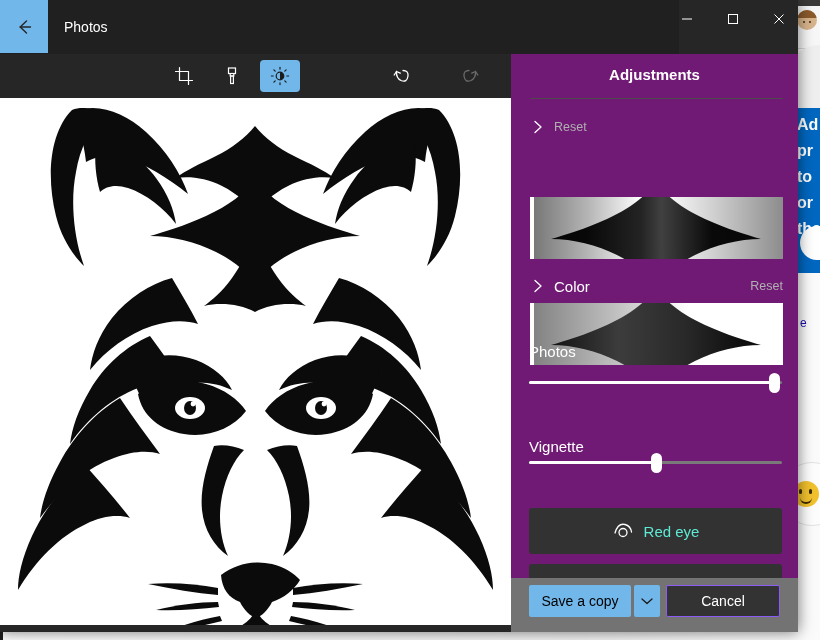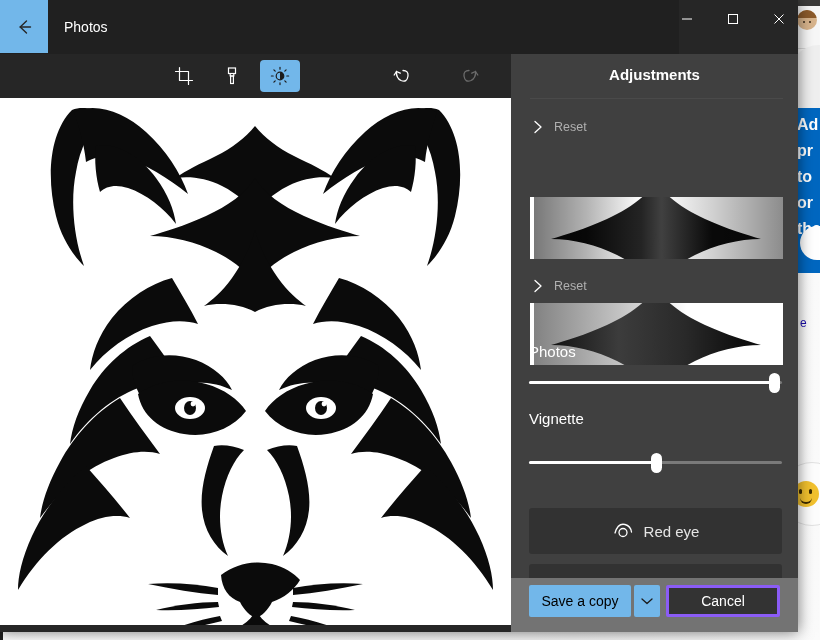--- a/index.html
+++ b/index.html
@@ -212,21 +212,21 @@
     left: 0; top: 625px;
     width: 511px; height: 7px;
     background: #262626;
   }
 
   
   #panel {
     position: absolute;
     left: 511px; top: 54px;
     width: 287px; height: 578px;
-    background: #404040;
+    background: #701a75;
   }
   #panel-title {
     position: absolute;
     left: 0; top: 12px;
     width: 287px;
     text-align: center;
     color: #ffffff;
     font-size: 15px;
     font-weight: bold;
   }
@@ -345,21 +345,21 @@
   #btn-redeye {
     position: absolute;
     left: 529px; top: 508px;
     width: 253px; height: 46px;
     background: #323232;
     border-radius: 3px;
     display: flex;
     align-items: center;
     justify-content: center;
     gap: 10px;
-    color: #e5e5e5;
+    color: #5eead4;
     font-size: 15px;
   }
   #btn-spotfix-peek {
     position: absolute;
     left: 529px; top: 564px;
     width: 253px; height: 14px;
     background: #323232;
     border-radius: 3px 3px 0 0;
     overflow: hidden;
   }
@@ -387,21 +387,21 @@
     width: 26px; height: 32px;
     background: #72b7ea;
     display: flex; align-items: center; justify-content: center;
     border-radius: 2px;
   }
   #btn-cancel {
     position: absolute;
     left: 155px; top: 7px;
     width: 114px; height: 32px;
     background: #333333;
-    border: 3px solid #8b5cf6;
+    border: 1px solid #8b5cf6;
     box-sizing: border-box;
     color: #ffffff;
     font-size: 14px;
     display: flex; align-items: center; justify-content: center;
     border-radius: 2px;
   }
 
   
   #desktop-left {
     position: absolute;
@@ -695,20 +695,21 @@
       <div class="grad-light"></div>
       <div class="thumb-handle" style="left:0px;"></div>
     </div>
 
     <div class="section-header" id="header-color">
       <span class="section-chevron">
         <svg width="10" height="14" viewBox="0 0 10 14">
           <path d="M2 1.5 L8 7 L2 12.5" fill="none" stroke="#ffffff" stroke-width="1.3" stroke-linecap="round" stroke-linejoin="round"></path>
         </svg>
       </span>
+      <span class="section-label">Color</span>
       <span class="section-reset">Reset</span>
     </div>
     <div class="thumb-strip" id="strip-color">
       <div class="thumb-img">
         <svg viewBox="0 0 511 527" preserveAspectRatio="xMidYMid slice" height="527">
           <rect width="511" height="527" fill="#ffffff"></rect>
           <g fill="#0b0b0b">
             <path d="M255 80 C246 95 228 108 206 118 C184 128 164 134 150 138
                      C172 138 196 144 216 154 C234 163 247 174 255 186
                      C263 174 276 163 294 154 C314 144 338 138 360 138
@@ -750,21 +751,21 @@
     </div>
   </div>
 
   <div class="slider-label" style="top:343px;">Photos</div>
   <div class="slider-track-wrap" style="top:373px;">
     <div class="slider-rail"></div>
     <div class="slider-fill" id="clarity-fill" style="width: 245.41px;"></div>
     <div class="slider-thumb" id="clarity-thumb" style="left: 245.41px;"></div>
   </div>
 
-  <div class="slider-label" style="top:410px;">Vignette</div>
+  <div class="slider-label" style="top:438px;">Vignette</div>
   <div class="slider-track-wrap" style="top:453px;">
     <div class="slider-rail"></div>
     <div class="slider-fill" id="vignette-fill" style="width: 126.5px;"></div>
     <div class="slider-thumb" id="vignette-thumb" style="left: 126.5px;"></div>
   </div>
 
   <div id="btn-redeye">
     <span>
       <svg width="22" height="18" viewBox="0 0 22 18">
         <path d="M3 12 C5 5 9 2.5 13 3.5 C16.5 4.4 19 7.5 19.5 11" fill="none" stroke="#ffffff" stroke-width="1.3" stroke-linecap="round"></path>

